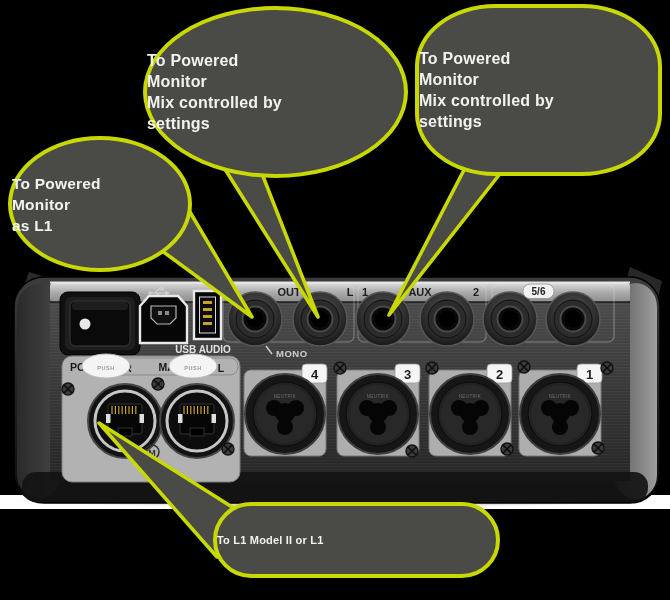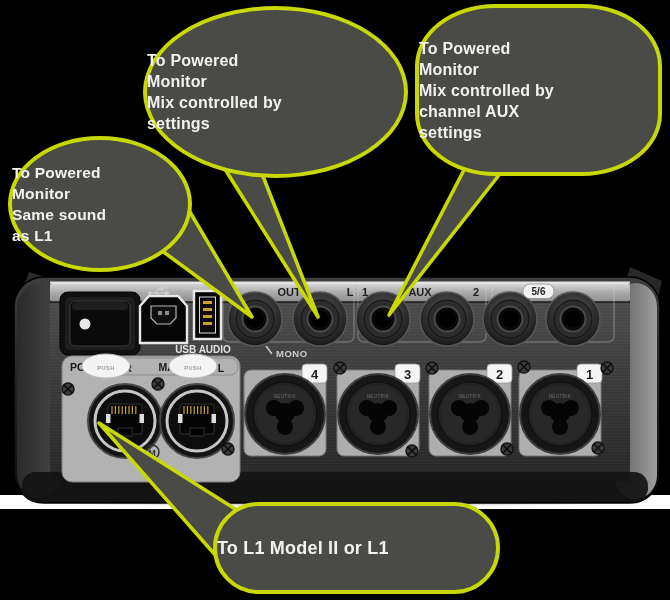--- a/index.html
+++ b/index.html
@@ -13,21 +13,21 @@
     position:absolute;z-index:2;box-sizing:border-box;
     background:var(--bubble-fill,#4a4a47);
     border:4.5px solid var(--accent,#c7d803);
     color:var(--bubble-text,#f2f2f0);
     display:flex;flex-direction:column;align-items:flex-start;justify-content:center;
     text-align:center;font-weight:bold;font-size:16px;line-height:21px;letter-spacing:.2px;
   }
   .bubble-same{left:8px;top:136px;width:184px;height:136px;border-radius:50%;font-size:15.5px;}
   .bubble-pan{left:143px;top:6px;width:265px;height:172px;border-radius:50%;}
   .bubble-aux{left:415px;top:4px;width:247px;height:172px;border-radius:80px / 62px;}
-  .bubble-l1{left:213px;top:502px;width:287px;height:92px;border-radius:46px;font-size:18px;line-height:23px;}
+  .bubble-l1{left:213px;top:502px;width:287px;height:76px;border-radius:46px;font-size:11px;line-height:23px;}
   
   .strip-label{font:bold 11px "Liberation Sans",sans-serif;fill:#1e1e1e;}
   .panel-label{font:bold 10px "Liberation Sans",sans-serif;fill:#e2e2e2;}
   .port-label{font:bold 10.5px "Liberation Sans",sans-serif;fill:#181818;}
   .tag-label{font:bold 13px "Liberation Sans",sans-serif;fill:#1c1c1c;}
   .push-label{font:bold 5.5px "Liberation Sans",sans-serif;fill:#9a9a9a;letter-spacing:.5px;}
   .brand-label{font:4.5px "Liberation Sans",sans-serif;fill:#6f6f6f;letter-spacing:.4px;}
 </style>
 </head>
 <body>
@@ -371,28 +371,26 @@
   <div>To Powered</div>
   <div>Monitor</div>
   <div>Mix controlled by</div>
   <div>settings</div>
 </div>
 
 <div class="bubble bubble-aux">
   <div>To Powered</div>
   <div>Monitor</div>
   <div>Mix controlled by</div>
-  <div>channel AUX</div>
   <div>settings</div>
 </div>
 
 <div class="bubble bubble-same">
   <div>To Powered</div>
   <div>Monitor</div>
-  <div>Same sound</div>
   <div>as L1</div>
 </div>
 
 <div class="bubble bubble-l1">
   <div>To L1 Model II or L1</div>
 </div>
 
 </div>
 
 </body></html>

